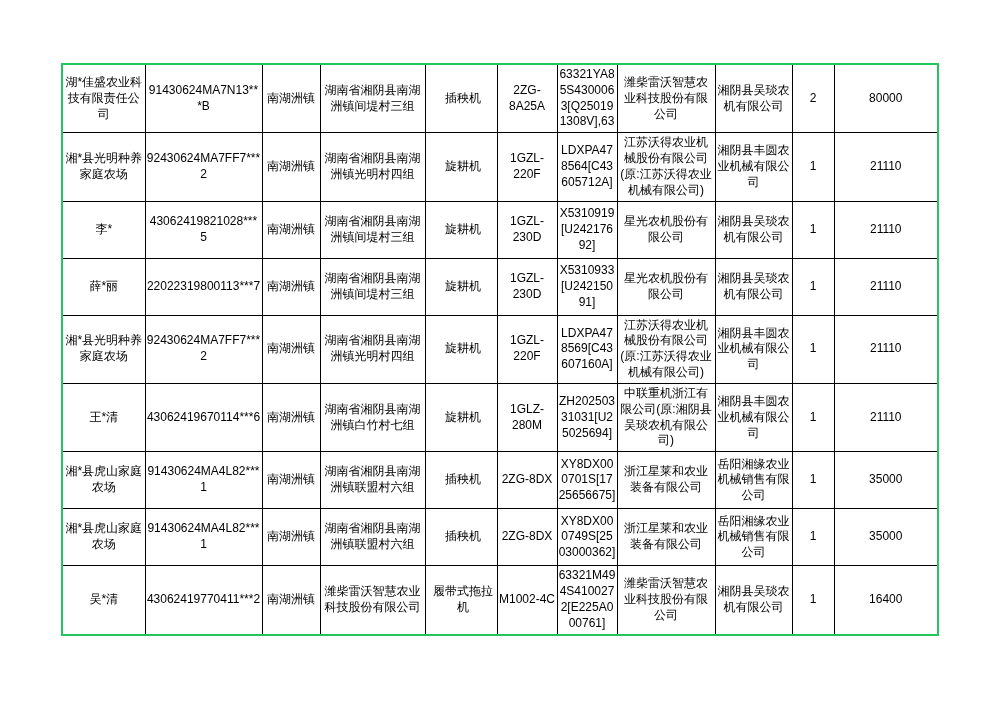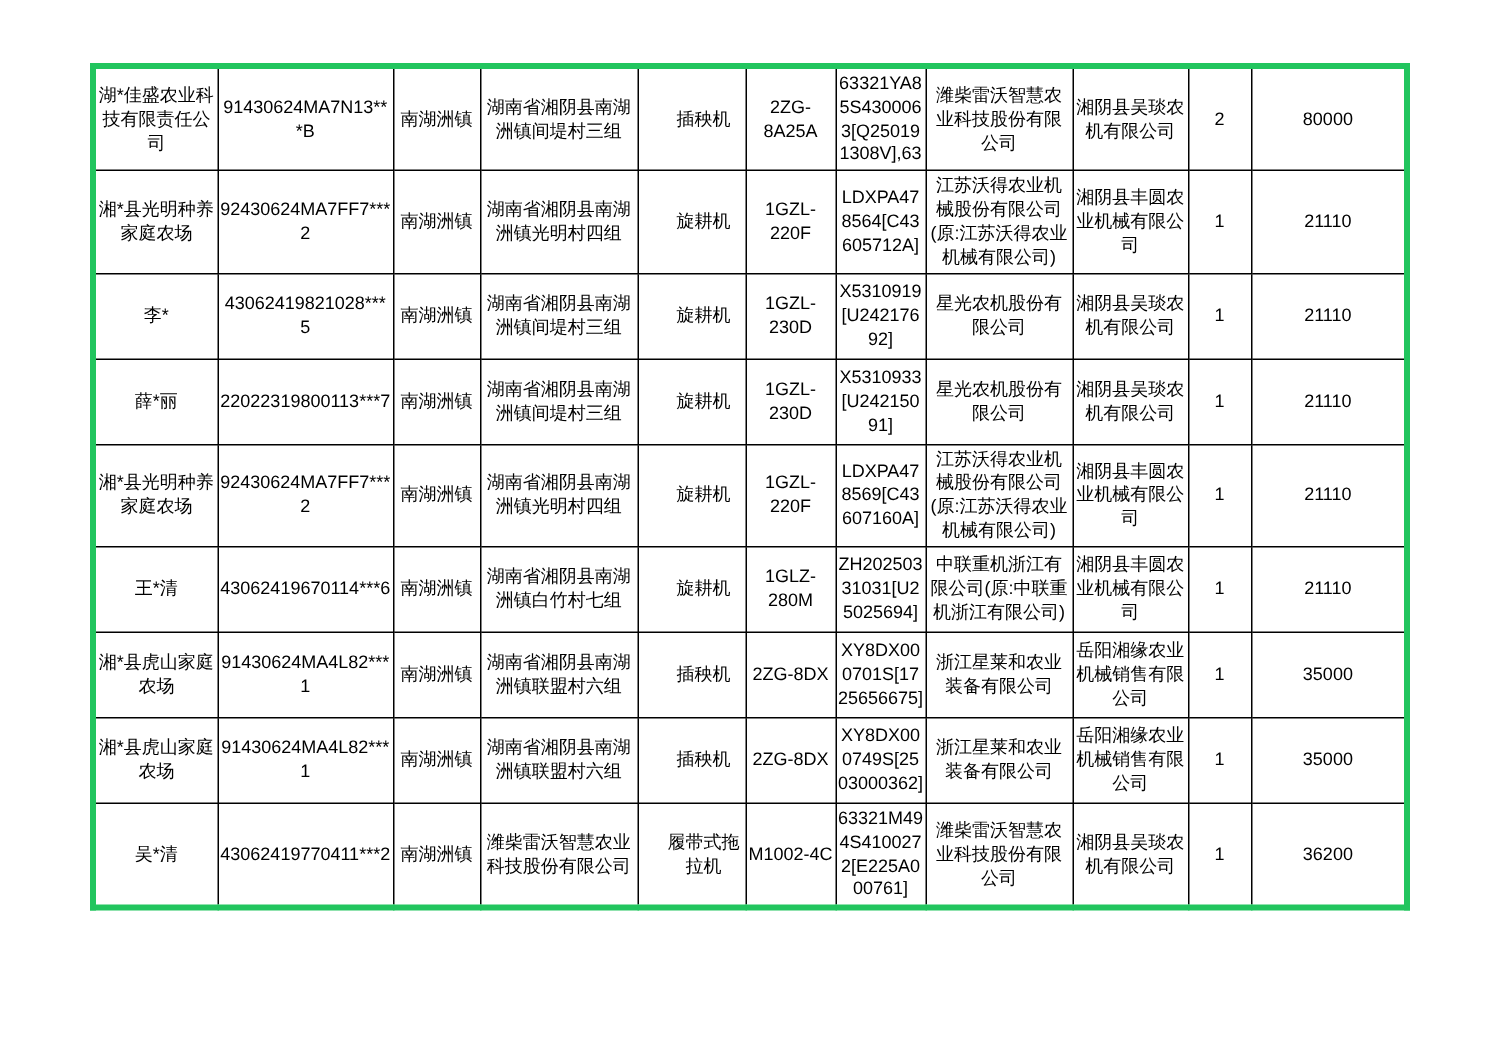--- a/index.html
+++ b/index.html
@@ -16,22 +16,22 @@
   .sheet {
     width: 1000px;
     height: 707px;
     background: #ffffff;
     position: relative;
   }
   table.subsidy-table {
     border-collapse: collapse;
     table-layout: fixed;
     width: 876px;
-    margin: 42px auto 0 auto;
-    border: 4px solid #22c55e;
+    margin: 63px auto 0 auto;
+    border: 2px solid #22c55e;
     color: #000000;
     font-size: 12px;
   }
   table.subsidy-table td {
     border: 1px solid #000000;
     text-align: center;
     vertical-align: middle;
     padding: 2px 1px;
     height: 52px; 
     line-height: 1.32;
@@ -39,21 +39,21 @@
     overflow-wrap: break-word;
     font-family: "Liberation Sans", "DejaVu Sans", sans-serif;
   }
   
   table.subsidy-table td:nth-child(7),
   table.subsidy-table td:nth-child(2) {
     word-break: break-all;
   }
   
   table.subsidy-table td:nth-child(5) {
-    padding-left: 16px;
+    padding-left: 4px;
     padding-right: 0;
   }
   col.c1  { width: 83px; }
   col.c2  { width: 117px; }
   col.c3  { width: 58px; }
   col.c4  { width: 105px; }
   col.c5  { width: 72px; }
   col.c6  { width: 60px; }
   col.c7  { width: 60px; }
   col.c8  { width: 98px; }
@@ -146,21 +146,21 @@
           <td>21110</td>
         </tr>
         <tr>
           <td>王*清</td>
           <td>43062419670114***6</td>
           <td>南湖洲镇</td>
           <td>湖南省湘阴县南湖洲镇白竹村七组</td>
           <td>旋耕机</td>
           <td>1GLZ-280M</td>
           <td>ZH20250331031[U25025694]</td>
-          <td>中联重机浙江有限公司(原:中联重机浙江有限公司)</td>
+          <td>中联重机浙江有限公司(原:湘阴县吴琰农机有限公司)</td>
           <td>湘阴县丰圆农业机械有限公司</td>
           <td>1</td>
           <td>21110</td>
         </tr>
         <tr>
           <td>湘*县虎山家庭农场</td>
           <td>91430624MA4L82***1</td>
           <td>南湖洲镇</td>
           <td>湖南省湘阴县南湖洲镇联盟村六组</td>
           <td>插秧机</td>
@@ -188,17 +188,17 @@
           <td>吴*清</td>
           <td>43062419770411***2</td>
           <td>南湖洲镇</td>
           <td>潍柴雷沃智慧农业科技股份有限公司</td>
           <td>履带式拖拉机</td>
           <td>M1002-4C</td>
           <td>63321M494S4100272[E225A000761]</td>
           <td>潍柴雷沃智慧农业科技股份有限公司</td>
           <td>湘阴县吴琰农机有限公司</td>
           <td>1</td>
-          <td>36200</td>
+          <td>16400</td>
         </tr>
       </tbody>
   </table>
 </div>
 
 </body></html>

